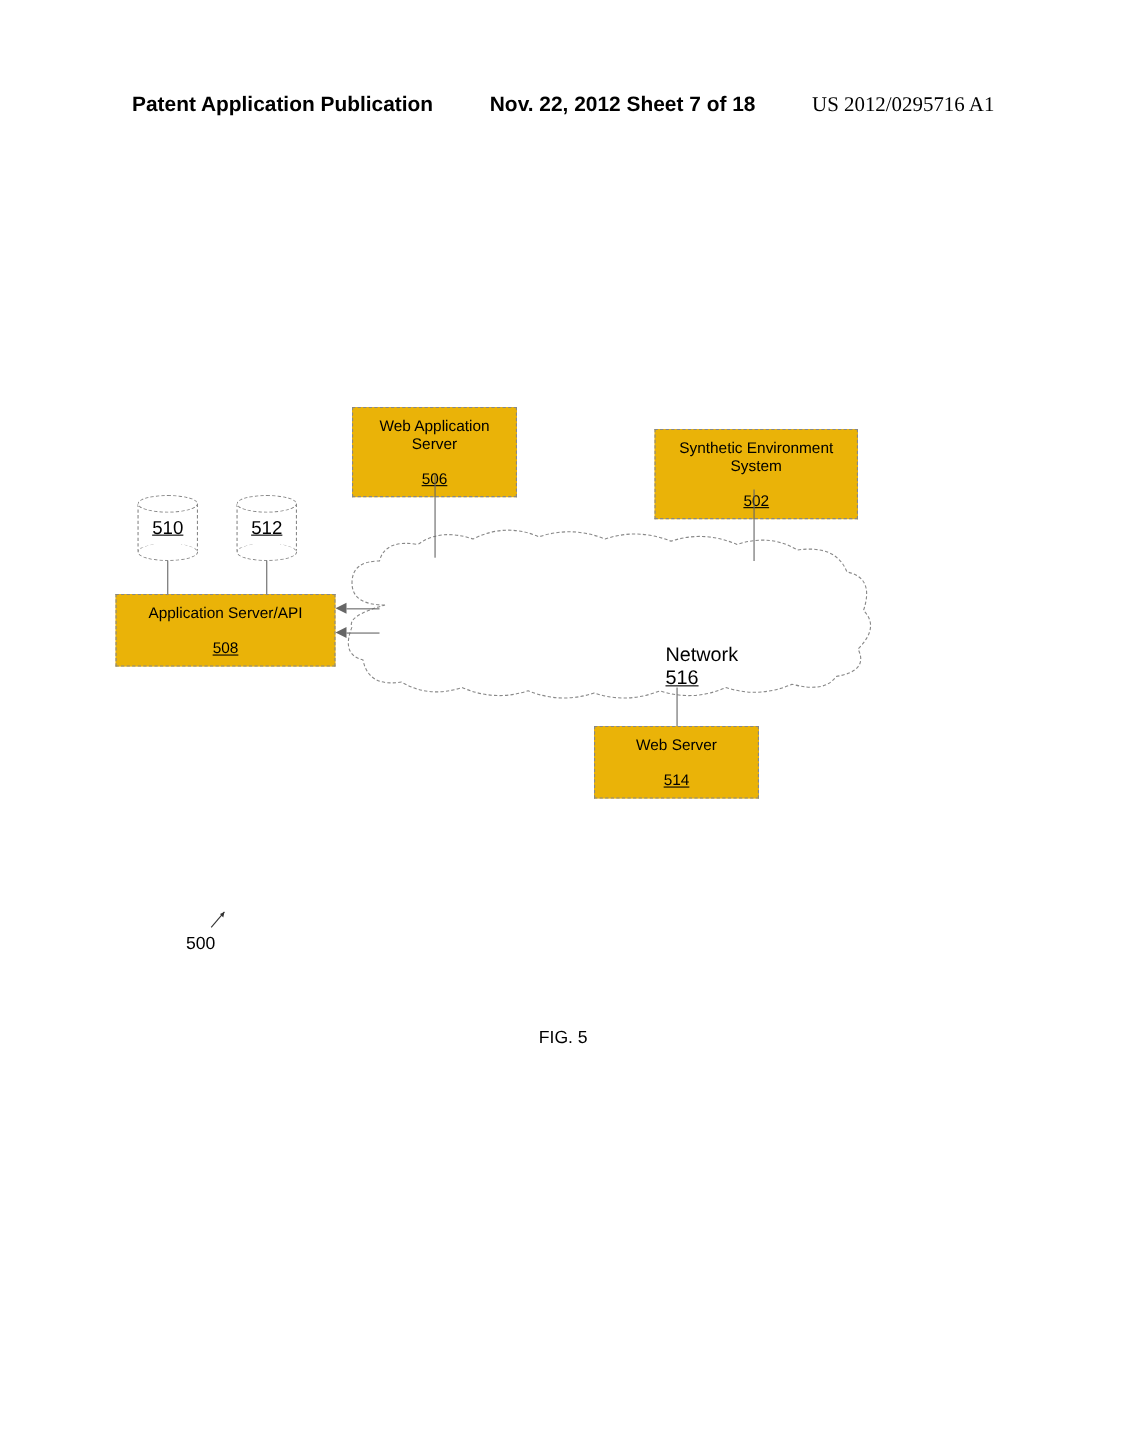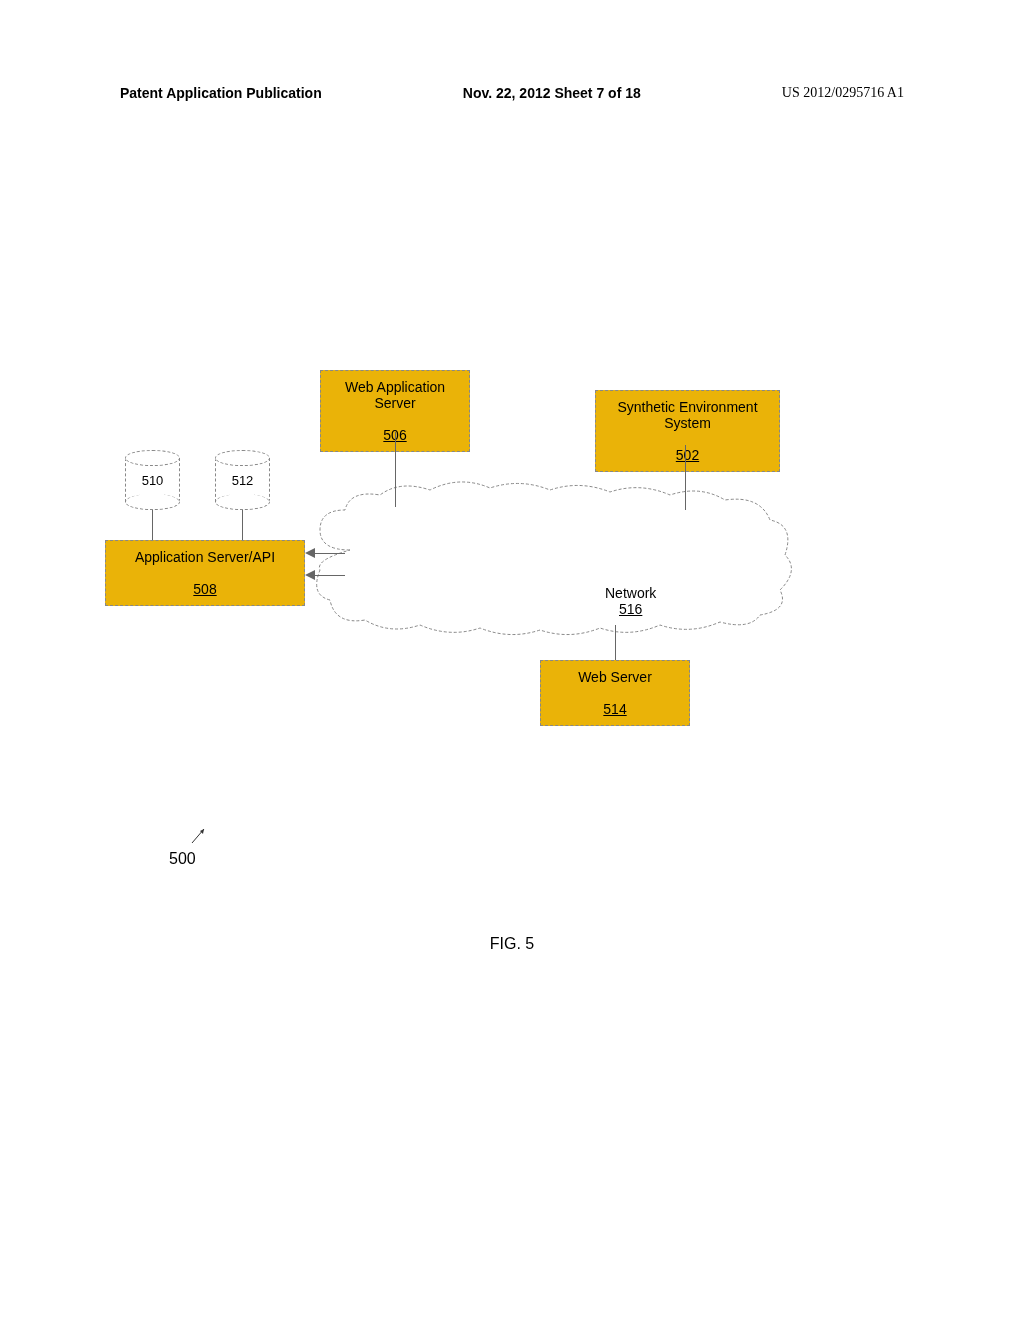--- a/index.html
+++ b/index.html
@@ -15,21 +15,21 @@
       position: relative;
     }
     .header {
       position: absolute;
       top: 85px;
       left: 0;
       width: 100%;
       display: flex;
       justify-content: space-between;
       padding: 0 120px;
-      font-size: 14px;
+      font-size: 19px;
       font-weight: bold;
     }
     .header-right {
       font-weight: normal;
       font-family: Liberation Serif, serif;
     }
     .diagram-container {
       position: absolute;
       top: 350px;
       left: 0;
@@ -104,37 +104,38 @@
       border: 1px dashed #888;
       border-radius: 50%;
       border-top: none;
       background: white;
     }
     .cylinder-label {
       position: absolute;
       top: 50%;
       left: 50%;
       transform: translate(-50%, -50%);
-      font-size: 13px;
+      font-size: 17px;
+      text-decoration: underline;
       z-index: 3;
     }
     .cyl-510 {
       left: 125px;
       top: 100px;
     }
     .cyl-512 {
       left: 215px;
       top: 100px;
     }
     .cloud-label {
       position: absolute;
       left: 605px;
       top: 235px;
-      font-size: 14px;
-      text-align: center;
+      font-size: 18px;
+      text-align: left;
     }
     .cloud-ref {
       text-decoration: underline;
       display: block;
     }
     .line {
       position: absolute;
       background: #666;
     }
     .line-v-506 {

